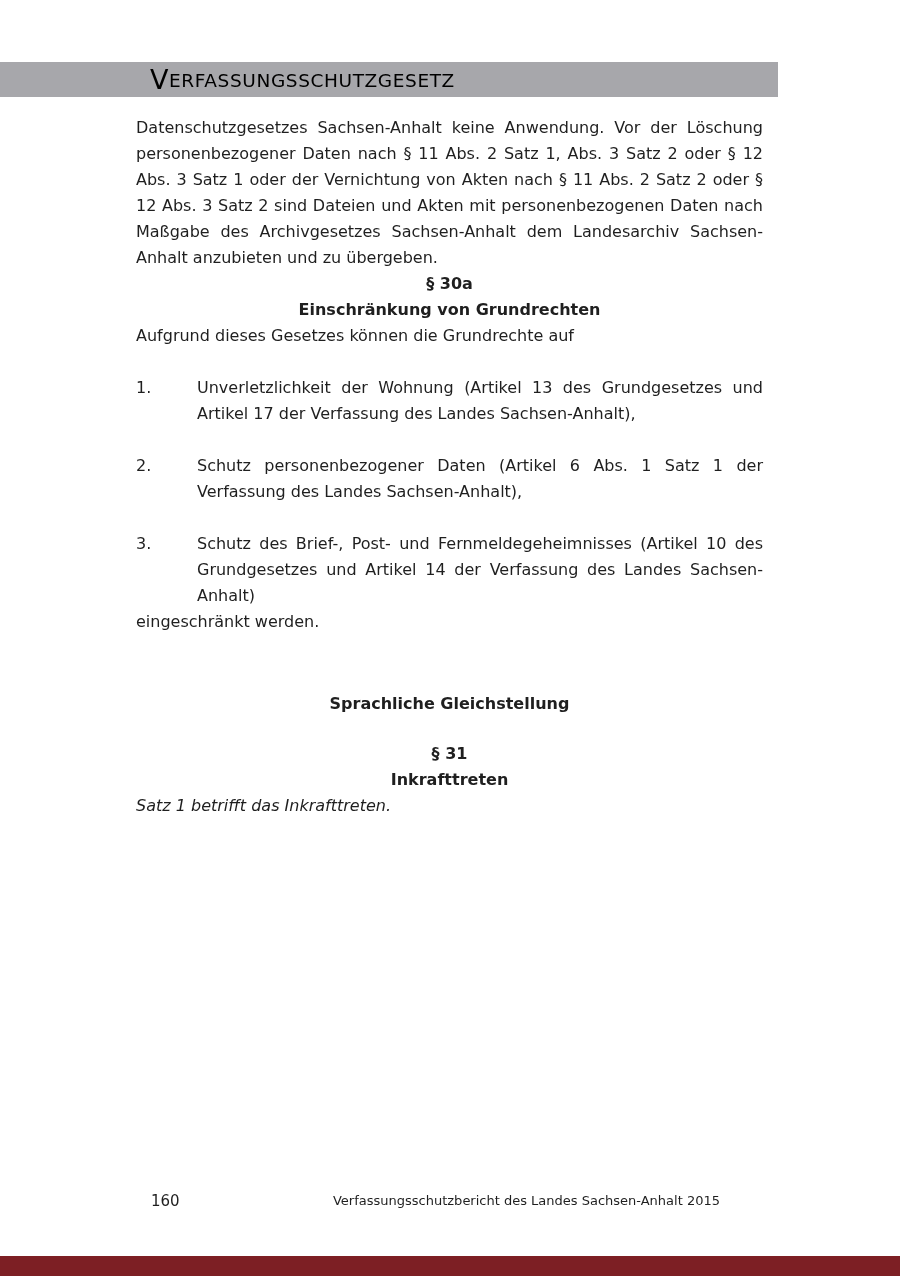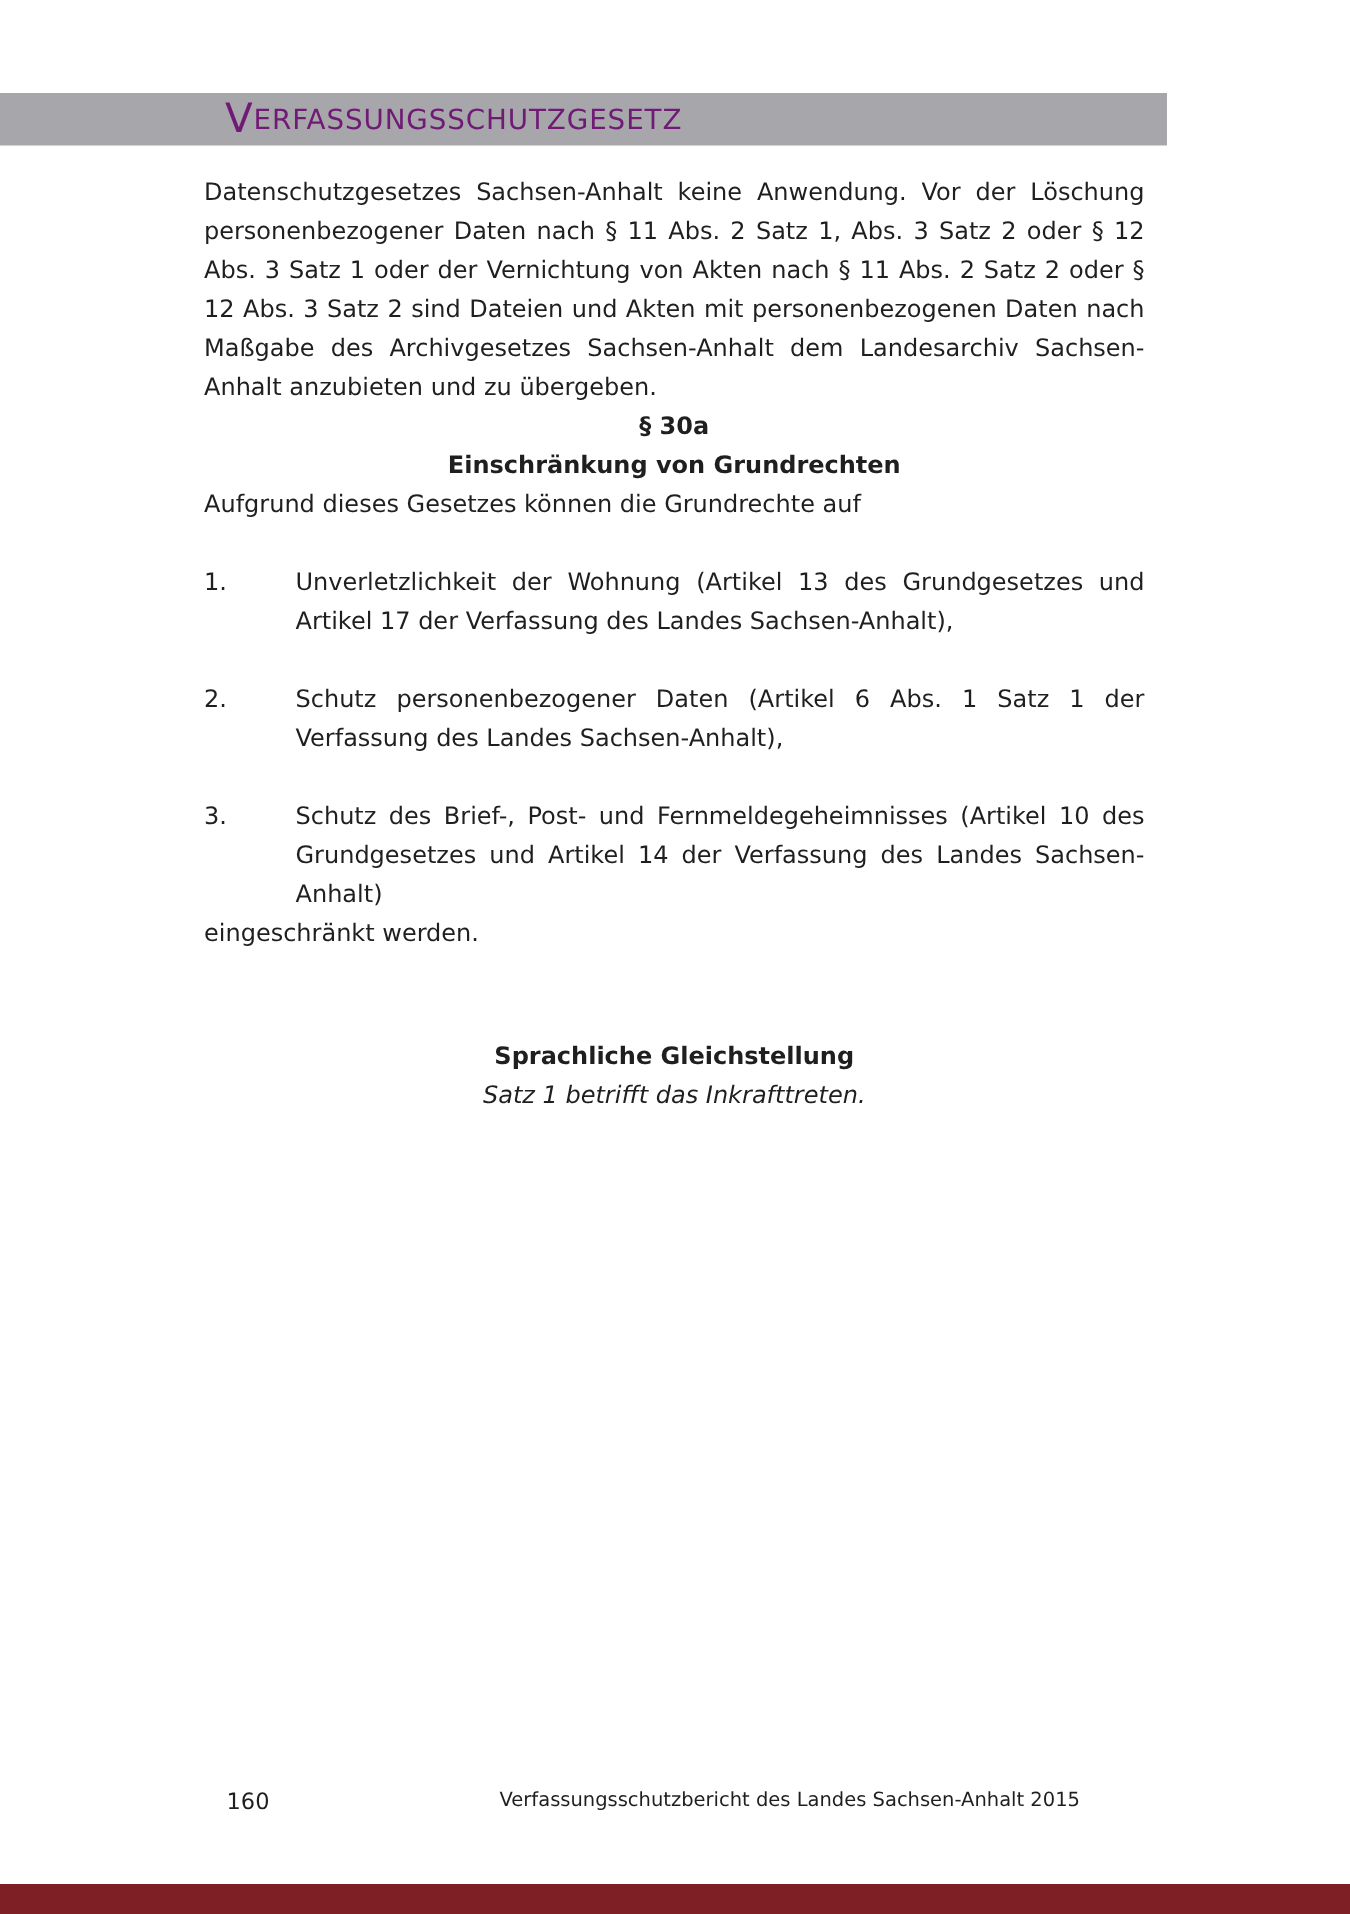--- a/index.html
+++ b/index.html
@@ -43,21 +43,21 @@
   }
   .justified { text-align: justify; }
   .heading-block { text-align: center; font-weight: bold; }
   .heading-block div { line-height: 26px; }
   .mt-std { }
   .mt-big { margin-top: 56px; }
   .mt-med { margin-top: 24px; }
   .list-item { display: flex; margin-top: 26px; }
   .list-marker { flex: 0 0 61px; }
   .list-text { flex: 1; text-align: justify; }
-  .italic { font-style: italic; text-align: center; }
+  .italic { font-style: italic; }
   .footer {
     position: absolute;
     top: 1192px;
     left: 151px;
     width: 627px;
     display: flex;
     justify-content: space-between;
     align-items: flex-end;
   }
   .page-number { font-size: 15px; line-height: 1.2; }
@@ -70,21 +70,21 @@
     height: 20px;
     background: #7d1f24;
   }
 </style>
 </head>
 <body>
 
 <div class="page">
 
   <div class="header-bar" style="background: rgb(167, 167, 171);">
-    <span class="page-title" style="color: #701a75;"><span class="initial">V</span><span>ERFASSUNGSSCHUTZGESETZ</span></span>
+    <span class="page-title" style="color: #000000;"><span class="initial">V</span><span>ERFASSUNGSSCHUTZGESETZ</span></span>
   </div>
 
   <div class="content">
 
     <p class="justified">Datenschutzgesetzes Sachsen-Anhalt keine Anwendung. Vor der Löschung personenbezogener Daten nach § 11 Abs. 2 Satz 1, Abs. 3 Satz 2 oder § 12 Abs. 3 Satz 1 oder der Vernichtung von Akten nach § 11 Abs. 2 Satz 2 oder § 12 Abs. 3 Satz 2 sind Dateien und Akten mit personenbezogenen Daten nach Maßgabe des Archivgesetzes Sachsen-Anhalt dem Landesarchiv Sachsen-Anhalt anzubieten und zu übergeben.</p>
 
     <div class="heading-block mt-std">
       <div>§ 30a</div>
       <div>Einschränkung von Grundrechten</div>
     </div>
@@ -106,20 +106,24 @@
       <div class="list-text">Schutz des Brief-, Post- und Fernmeldegeheimnisses (Artikel 10 des Grundgesetzes und Artikel 14 der Verfassung des Landes Sachsen-Anhalt)</div>
     </div>
 
     <p class="mt-std">eingeschränkt werden.</p>
 
     <div class="heading-block mt-big">
       <div>Sprachliche Gleichstellung</div>
     </div>
 
 
+    <div class="heading-block mt-med">
+      <div>§ 31</div>
+      <div>Inkrafttreten</div>
+    </div>
 
     <p class="italic mt-std">Satz 1 betrifft das Inkrafttreten.</p>
 
   </div>
 
   <div class="footer">
     <span class="page-number">160</span>
     <span class="footer-caption">Verfassungsschutzbericht des Landes Sachsen-Anhalt 2015</span>
   </div>
 

